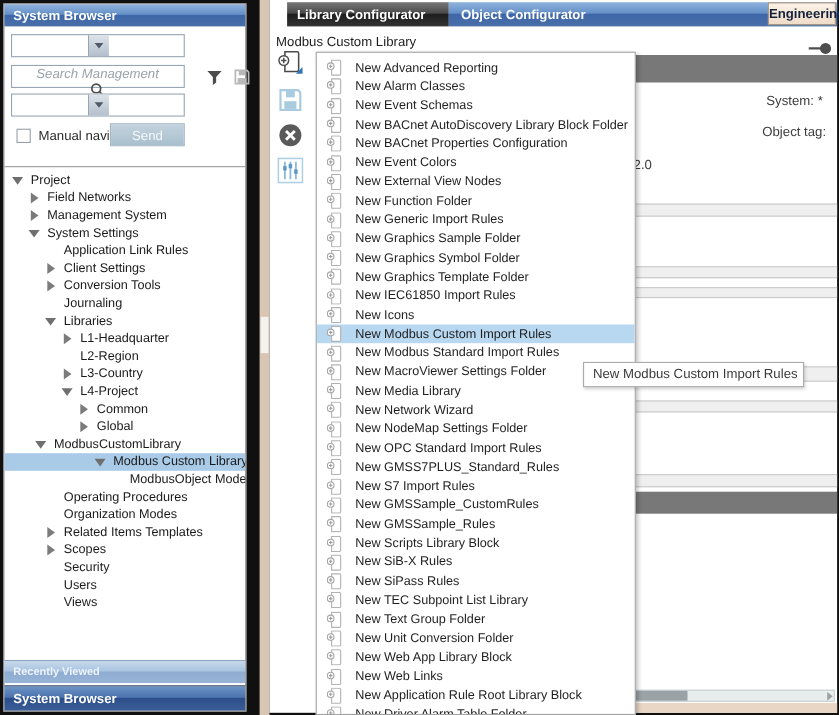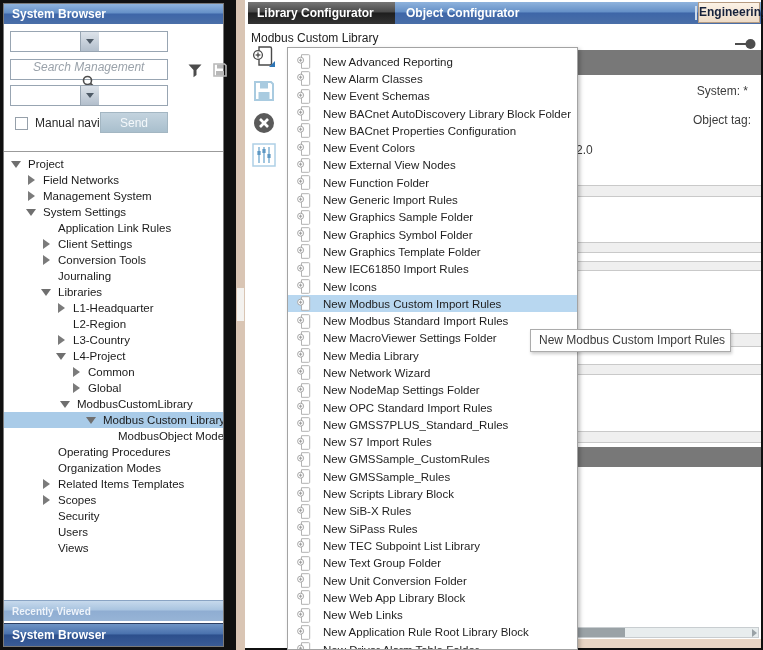--- a/index.html
+++ b/index.html
@@ -45,21 +45,21 @@
   #sysbrowser-bar { left:0; right:0; bottom:0; height:23px;
     background:linear-gradient(180deg,#6e94c6 0%,#4a72ad 45%,#2c4f8c 50%,#3a5c96 100%);
     border-top:1px solid #2c3f63; color:#ffffff; font-size:12px; font-weight:bold; line-height:22px; padding-left:8px; }
 
   
   #gutter { left:236px; top:0; width:9px; height:650px; background:#d9c5b4; }
   #gutter-thumb { left:237px; top:288px; width:7px; height:33px; background:#f4f2ef; }
 
   
   #right-panel { left:245px; top:0; width:516px; height:648px; background:#ffffff; }
-  #tabbar { left:3px; top:2px; right:0; height:22px; display:flex; }
+  #tabbar { left:16px; top:2px; right:0; height:22px; display:flex; }
   #tab-library { width:147px; background:linear-gradient(180deg,#777777 0%,#4a4a4a 45%,#1e1e1e 50%,#333333 100%);
     color:#fff; font-size:12px; font-weight:bold; line-height:22px; padding-left:9px; }
   #tab-blue { flex:1; background:linear-gradient(180deg,#8fb3dd 0%,#6590c7 45%,#3e66a8 50%,#4a6fa8 100%); position:relative; }
   #tab-object { position:absolute; left:2px; top:0; color:#fff; font-size:12px; font-weight:bold; line-height:22px; padding-left:9px; width:146px; }
   #tab-sep { position:absolute; left:300px; top:4px; width:2px; height:14px; background:#cfdcec; }
   #tab-engineering { position:absolute; right:1px; top:0; width:62px; height:21px;
     background:linear-gradient(180deg,#fbf2e6,#eedcc8); border:1px solid #b59b81;
     color:#16223c; font-size:12px; font-weight:bold; text-align:center; line-height:19px; }
 
   #breadcrumb { left:6px; top:31px; font-size:12px; color:#1c1c1c; }
@@ -191,21 +191,21 @@
     <span class="tree-label">L4-Project</span>
   </div>
       <div class="tree-row" style="padding-left: 67px;">
     <span class="twisty collapsed"></span>
     <span class="tree-label">Common</span>
   </div>
       <div class="tree-row" style="padding-left: 67px;">
     <span class="twisty collapsed"></span>
     <span class="tree-label">Global</span>
   </div>
-      <div class="tree-row" style="padding-left: 56px;">
+      <div class="tree-row" style="padding-left: 28px;">
     <span class="twisty expanded"></span>
     <span class="tree-label">ModbusCustomLibrary</span>
   </div>
       <div class="tree-row selected" style="padding-left: 82px;">
     <span class="twisty expanded"></span>
     <span class="tree-label">Modbus Custom Library</span>
   </div>
       <div class="tree-row" style="padding-left: 97px;">
     <span class="twisty leaf"></span>
     <span class="tree-label">ModbusObject Model</span>

